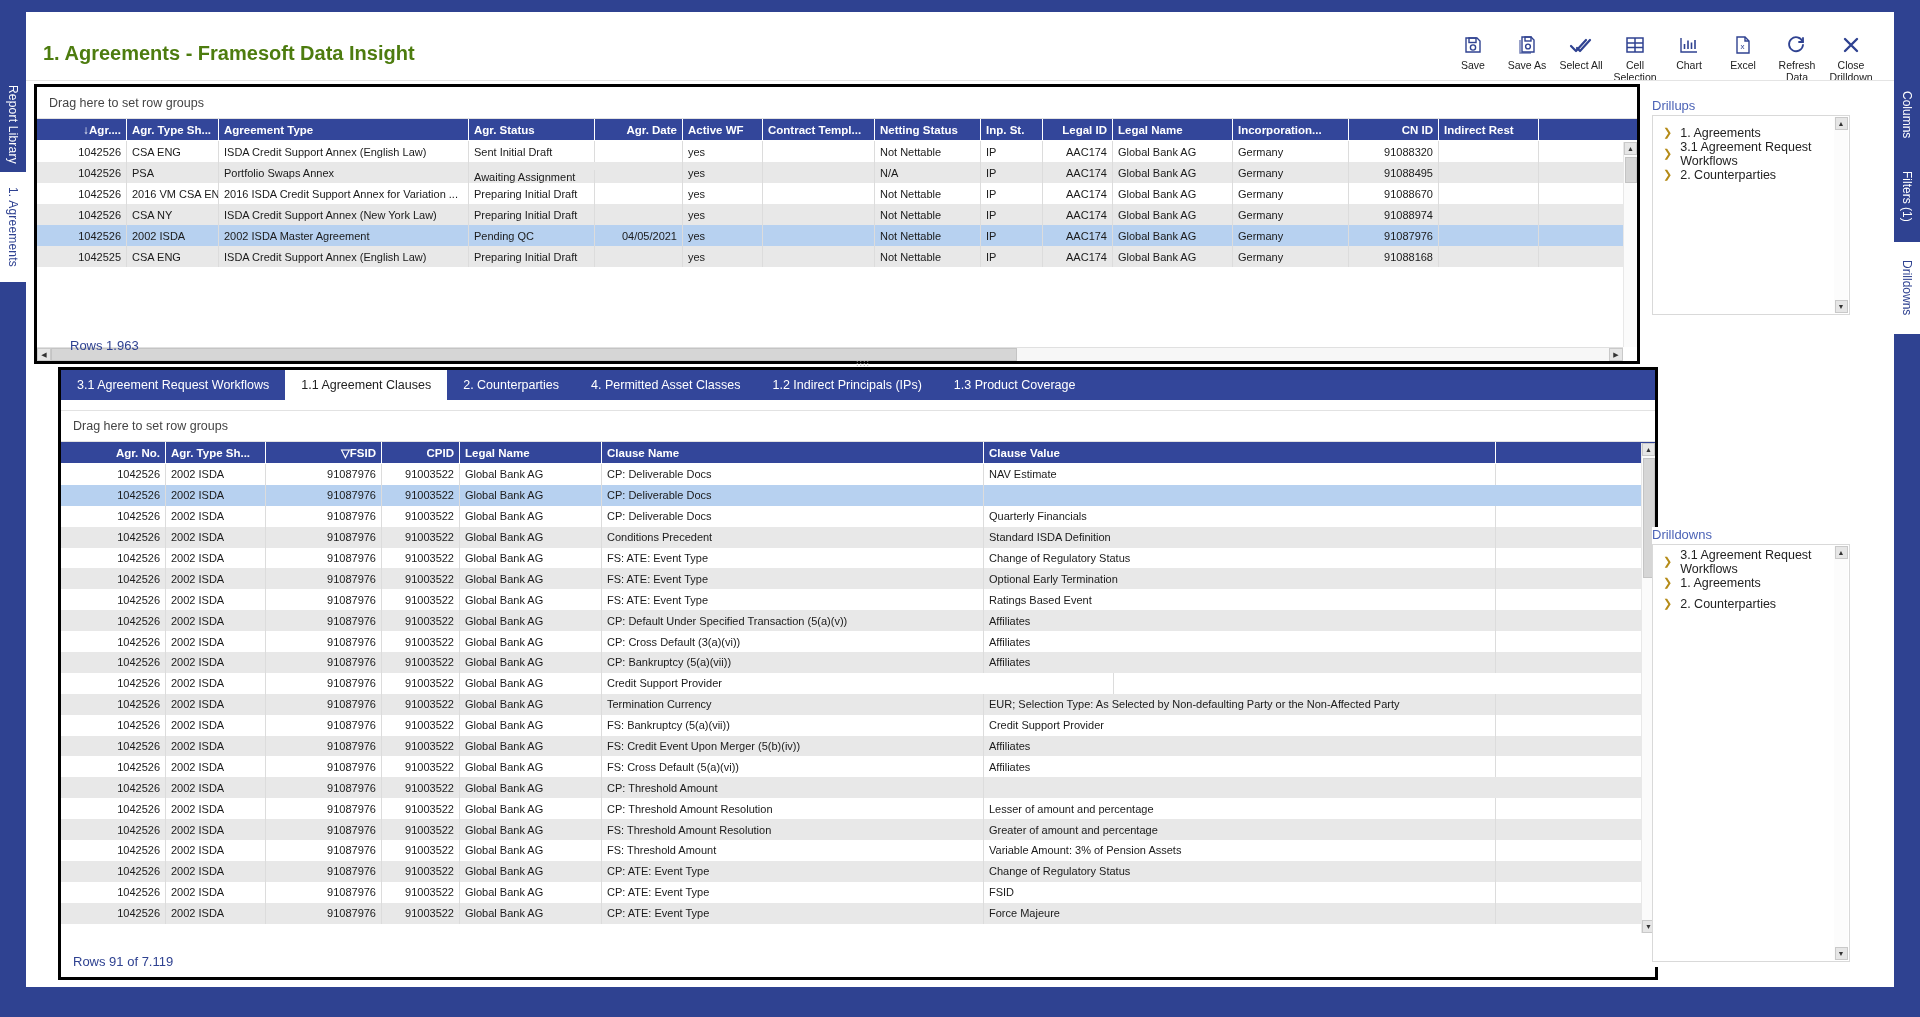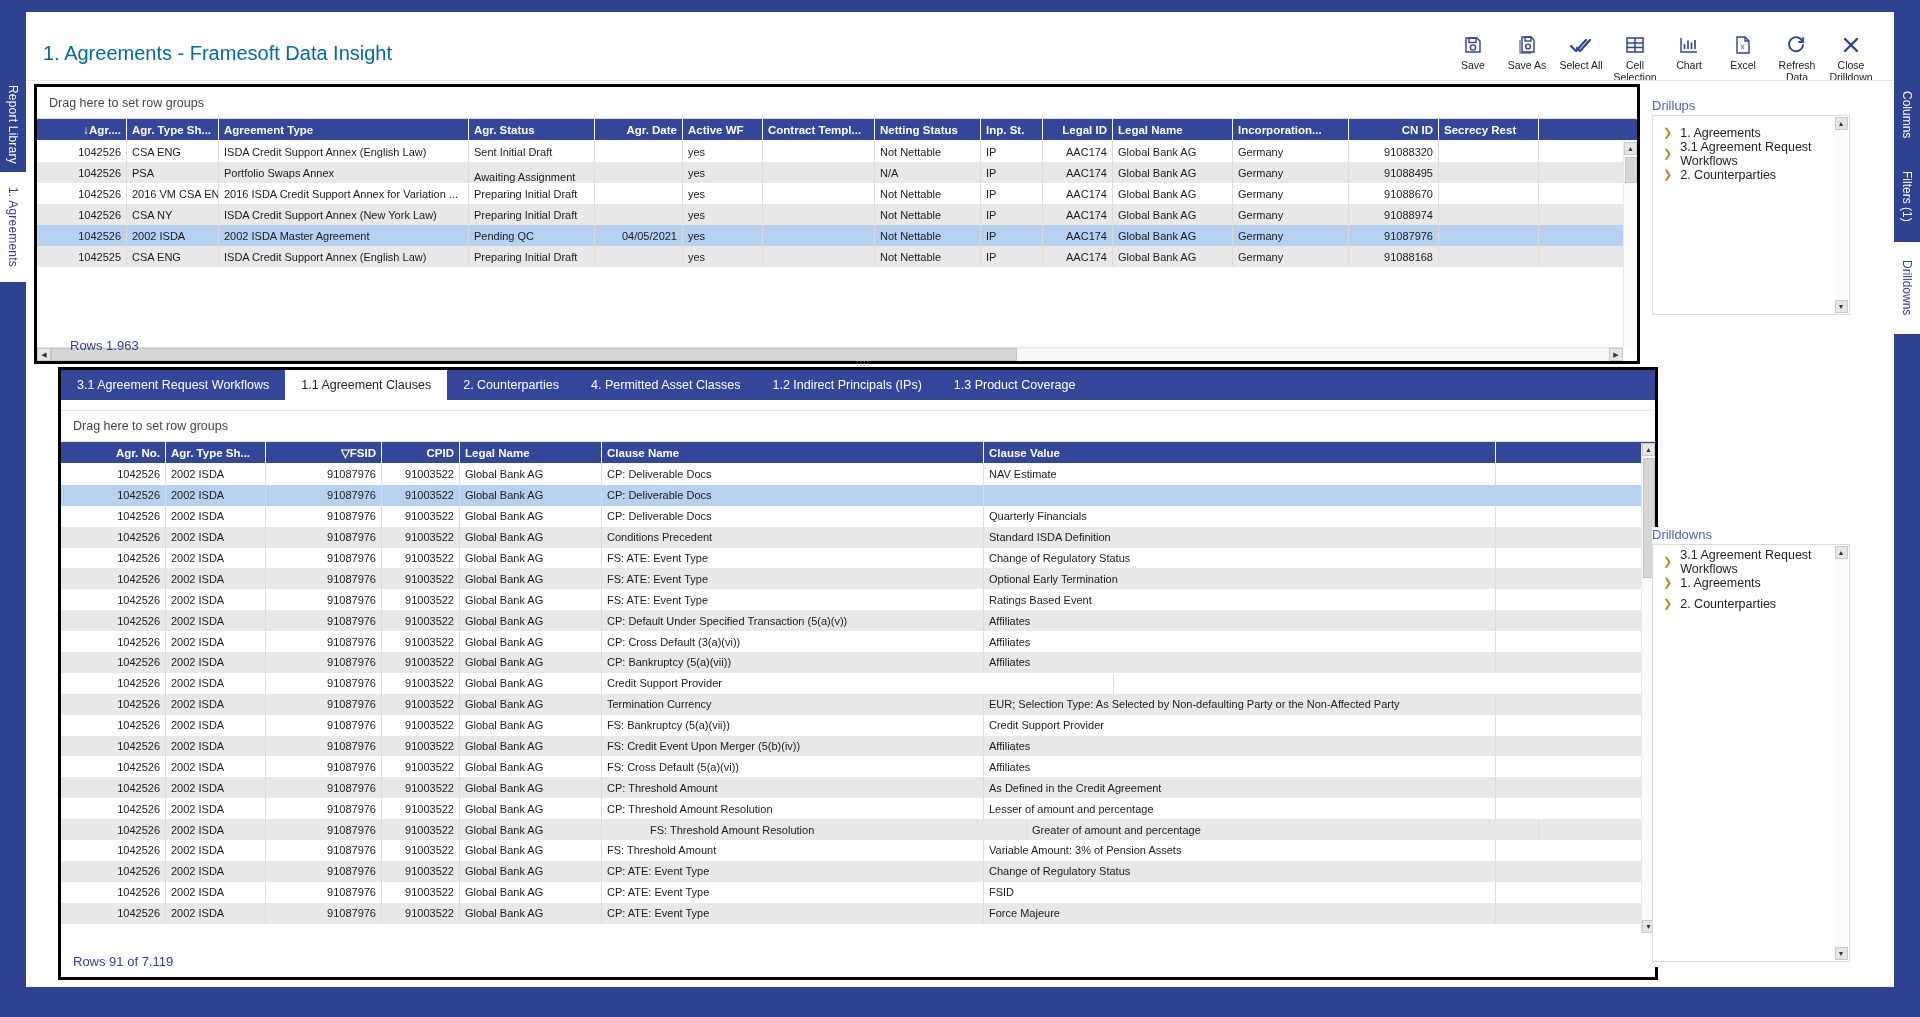--- a/index.html
+++ b/index.html
@@ -36,21 +36,21 @@
 
   
   .canvas {
     position: absolute; left: 26px; top: 12px;
     width: 1868px; height: 975px; background: #ffffff;
   }
 
   
   .page-title {
     position: absolute; left: 17px; top: 30px;
-    font-size: 20px; font-weight: normal; color: #0369a1;
+    font-size: 20px; font-weight: bold; color: #4d7c0f;
   }
   .toolbar { position: absolute; right: 16px; top: 16px; display: flex; gap: 0px; }
   .tbtn {
     width: 54px; display: flex; flex-direction: column; align-items: center;
     cursor: pointer; padding-top: 4px;
   }
   .tbtn .glyph { height: 26px; display: flex; align-items: center; justify-content: center; color: #2f4291; }
   .tbtn .lbl {
     margin-top: 2px; font-size: 10.5px; color: #222; text-align: center;
     line-height: 11.5px; white-space: pre-line;
@@ -328,21 +328,21 @@
           <div class="gh" style="width: 120px;">
             <span>Legal Name</span>
           </div>
           <div class="gh" style="width: 116px;">
             <span>Incorporation...</span>
           </div>
           <div class="gh num" style="width: 90px;">
             <span>CN ID</span>
           </div>
           <div class="gh" style="width: 100px;">
-            <span>Secrecy Rest</span>
+            <span>Indirect Rest</span>
           </div>
         </div>
       <div id="top-body">
           <div class="grid-row odd" style="height: 21px;">
             <div class="gc num" style="width: 90px;">1042526</div>
             <div class="gc" style="width: 92px;">CSA ENG</div>
             <div class="gc" style="width: 250px;">ISDA Credit Support Annex (English Law)</div>
             <div class="gc" style="width: 126px;">Sent Initial Draft</div>
             <div class="gc num" style="width: 88px;"></div>
             <div class="gc" style="width: 80px;">yes</div>
@@ -627,38 +627,37 @@
             <div class="gc" style="width: 382px;">FS: Cross Default (5(a)(vi))</div>
             <div class="gc" style="width: 512px;">Affiliates</div>
           </div>
           <div class="grid-row even" style="height: 20.9px;">
             <div class="gc num" style="width: 105px;">1042526</div>
             <div class="gc" style="width: 100px;">2002 ISDA</div>
             <div class="gc num" style="width: 116px;">91087976</div>
             <div class="gc num" style="width: 78px;">91003522</div>
             <div class="gc" style="width: 142px;">Global Bank AG</div>
             <div class="gc" style="width: 382px;">CP: Threshold Amount</div>
-            <div class="gc" style="width: 512px;">As Defined in the Credit Agreement</div>
           </div>
           <div class="grid-row odd" style="height: 20.9px;">
             <div class="gc num" style="width: 105px;">1042526</div>
             <div class="gc" style="width: 100px;">2002 ISDA</div>
             <div class="gc num" style="width: 116px;">91087976</div>
             <div class="gc num" style="width: 78px;">91003522</div>
             <div class="gc" style="width: 142px;">Global Bank AG</div>
             <div class="gc" style="width: 382px;">CP: Threshold Amount Resolution</div>
             <div class="gc" style="width: 512px;">Lesser of amount and percentage</div>
           </div>
           <div class="grid-row even" style="height: 20.9px;">
             <div class="gc num" style="width: 105px;">1042526</div>
             <div class="gc" style="width: 100px;">2002 ISDA</div>
             <div class="gc num" style="width: 116px;">91087976</div>
             <div class="gc num" style="width: 78px;">91003522</div>
             <div class="gc" style="width: 142px;">Global Bank AG</div>
-            <div class="gc" style="width: 382px; margin-left: 43px;">FS: Threshold Amount Resolution</div>
+            <div class="gc" style="width: 382px;">FS: Threshold Amount Resolution</div>
             <div class="gc" style="width: 512px;">Greater of amount and percentage</div>
           </div>
           <div class="grid-row odd" style="height: 20.9px;">
             <div class="gc num" style="width: 105px;">1042526</div>
             <div class="gc" style="width: 100px;">2002 ISDA</div>
             <div class="gc num" style="width: 116px;">91087976</div>
             <div class="gc num" style="width: 78px;">91003522</div>
             <div class="gc" style="width: 142px;">Global Bank AG</div>
             <div class="gc" style="width: 382px;">FS: Threshold Amount</div>
             <div class="gc" style="width: 512px;">Variable Amount: 3% of Pension Assets</div>

